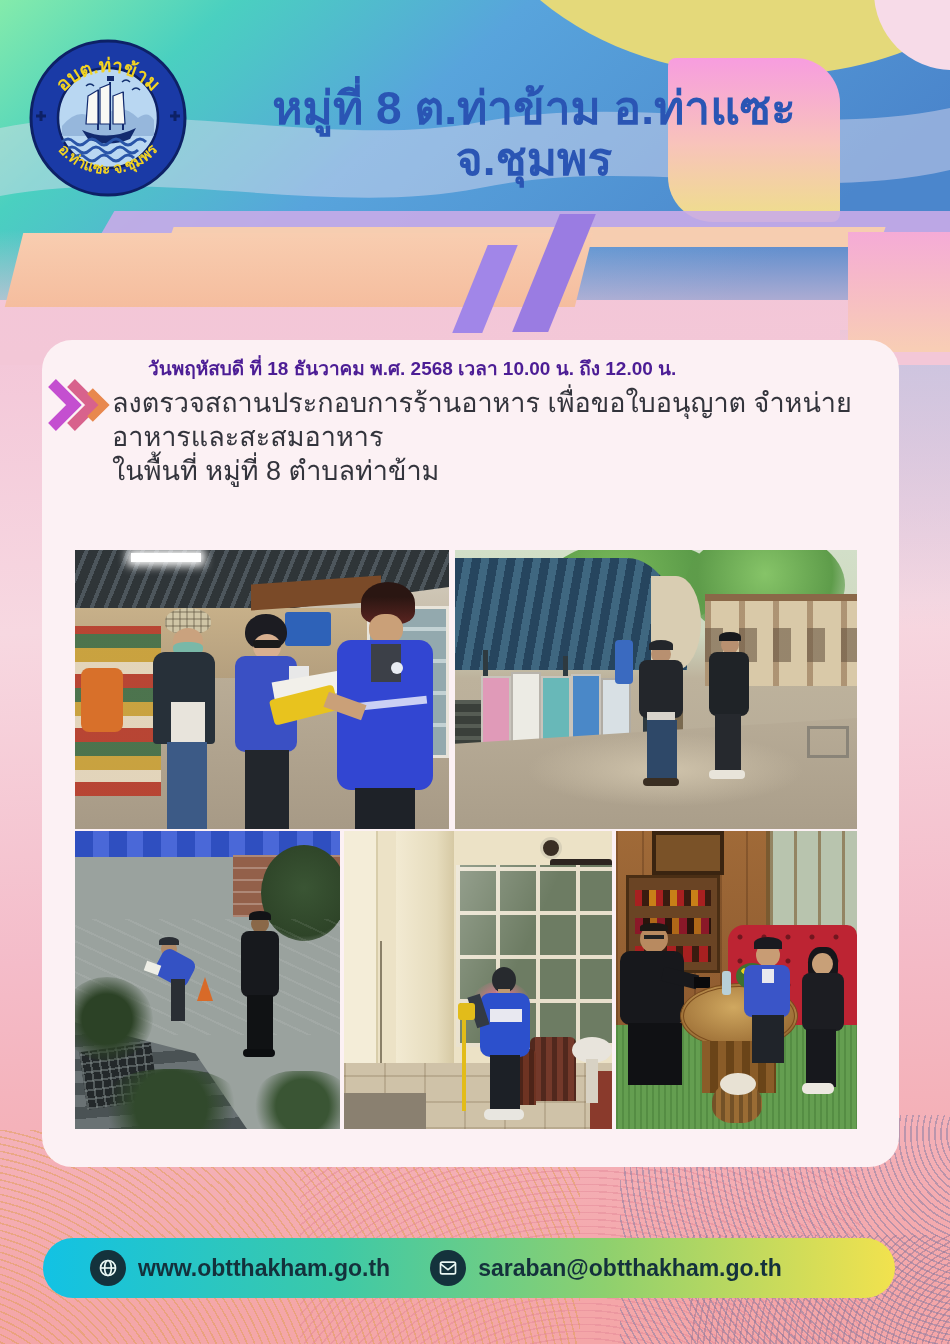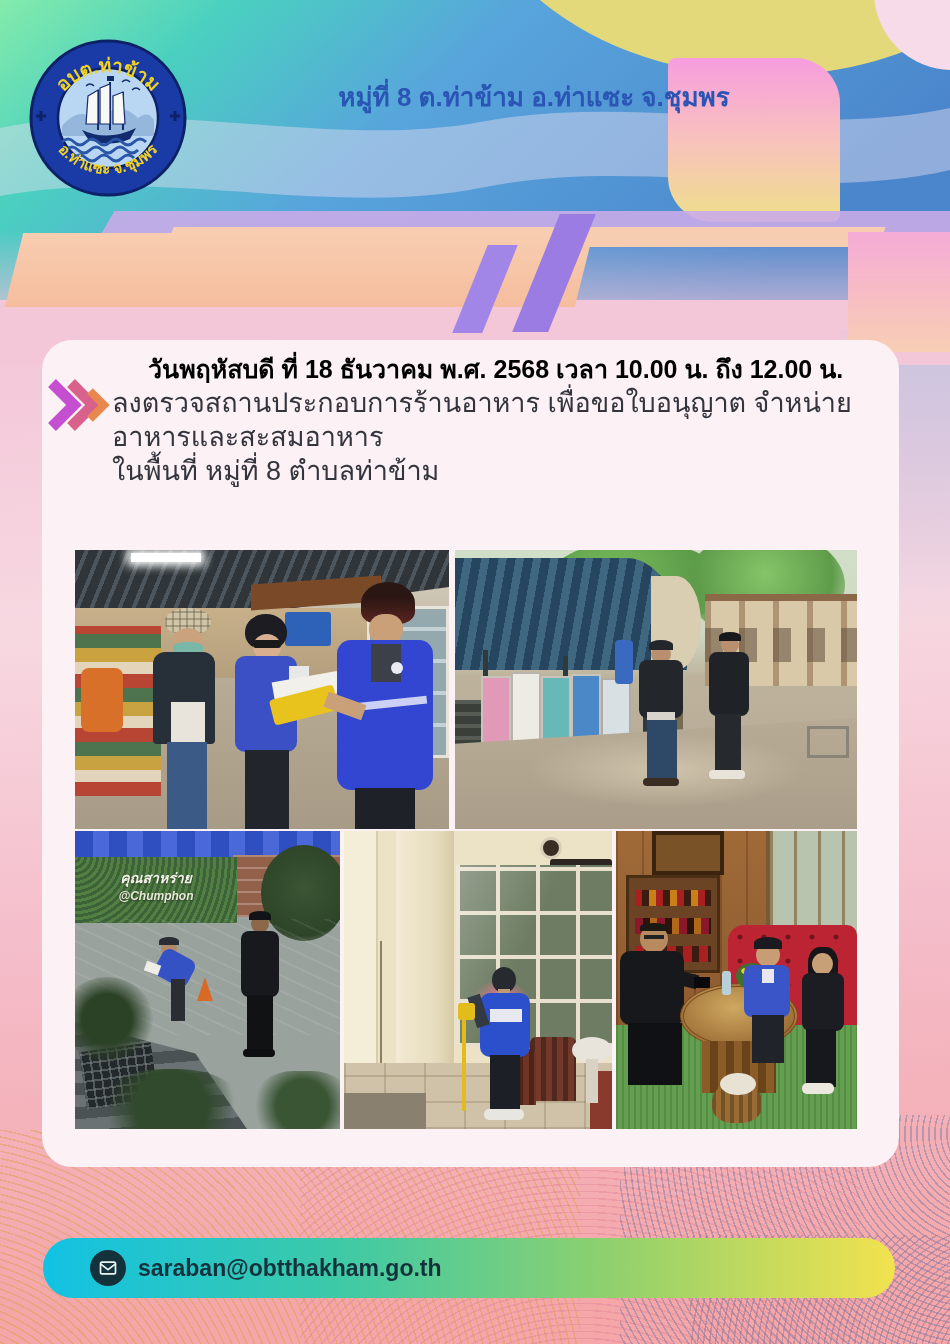--- a/index.html
+++ b/index.html
@@ -18,37 +18,37 @@
     background:repeating-radial-gradient(circle at 50% 170%,rgba(226,134,150,.45) 0 1.5px,transparent 1.5px 7px);}
   .pat3{left:620px;top:1115px;width:330px;height:235px;
     background:repeating-radial-gradient(circle at 112% 8%,rgba(138,128,164,.55) 0 1.5px,transparent 1.5px 6px);}
   .pat4{left:690px;top:1235px;width:260px;height:109px;
     background:repeating-radial-gradient(circle at 125% 125%,rgba(148,118,150,.5) 0 1.5px,transparent 1.5px 6px);}
   
   .hdr-svg{left:0;top:0;}
   .seal{left:28px;top:36px;width:160px;height:164px;}
   .title{left:200px;top:70px;width:668px;text-align:center;}
   .title .l1{font-size:41px;font-weight:800;color:#17327e;line-height:1.1;}
-  .title .l2{font-size:26px;font-weight:800;color:#2a55b4;line-height:1.1;margin-top:13px;}
+  .title .l2{font-size:46px;font-weight:800;color:#2a55b4;line-height:1.1;margin-top:13px;}
   
   .rb-lav{left:108px;top:211px;width:870px;height:22px;background:#c9abe8;transform:skewX(-30deg);opacity:.9;}
   .rb-peach-thin{left:170px;top:227px;width:712px;height:20px;background:#f6cdb0;transform:skewX(-20deg);}
   .rb-peach{left:14px;top:233px;width:570px;height:74px;
     background:linear-gradient(180deg,#f8cdb0,#f5bd9e);transform:skewX(-14deg);}
   .slash1{left:470px;top:245px;width:30px;height:88px;background:#a186e8;transform:skewX(-22deg);}
   .slash2{left:536px;top:214px;width:36px;height:118px;background:#9a7ce2;transform:skewX(-22deg);}
   .rb-right{left:848px;top:232px;width:102px;height:120px;
     background:linear-gradient(180deg,#f5abd6,#f8ceb4);}
   .date-text{left:56px;top:246px;font-size:30px;font-weight:800;color:#2e2f37;}
   
   .card{left:42px;top:340px;width:857px;height:827px;background:#fcf1f4;border-radius:30px;}
   .bullet{left:46px;top:378px;width:64px;height:54px;}
   .body-text{left:112px;top:352px;width:772px;font-size:27px;font-weight:500;
     color:#33343c;line-height:34px;}
-  .body-text .bl:first-child{font-weight:800;text-indent:36px;font-size:25px;color:#000000;}
+  .body-text .bl:first-child{font-weight:800;text-indent:36px;font-size:19px;color:#4c1d95;}
   
   .ph{position:absolute;overflow:hidden;background:#cfc8bc;}
   .ph .abs{position:absolute;}
   
   .footer{left:43px;top:1238px;width:852px;height:60px;border-radius:30px;
     background:linear-gradient(90deg,#12c2e4 0%,#3cc9a8 34%,#8ed06e 66%,#f2e24e 100%);
     display:flex;align-items:center;padding-left:47px;box-sizing:border-box;gap:40px;}
   .f-item{display:flex;align-items:center;gap:12px;}
   .f-ic{width:36px;height:36px;border-radius:50%;background:#14323c;display:flex;
     align-items:center;justify-content:center;flex:0 0 auto;}
@@ -243,27 +243,20 @@
     <div class="abs" style="left:352px;top:176px;width:42px;height:32px;border:3px solid #8a8478;box-sizing:border-box;background:transparent;"></div>
   </div>
 
   <div class="ph" style="left:75px;top:831px;width:265px;height:298px;background:#9aa29e;">
     <div class="abs" style="left:0;top:0;width:100%;height:26px;
          background:repeating-linear-gradient(90deg,#2f4fc0 0 18px,#4a68d8 18px 34px);"></div>
     <div class="abs" style="left:158px;top:24px;width:107px;height:62px;background:#93604a;
          background-image:repeating-linear-gradient(0deg,rgba(255,255,255,.25) 0 2px,transparent 2px 12px);"></div>
     <div class="abs" style="left:186px;top:14px;width:86px;height:96px;border-radius:50%;
          background:radial-gradient(circle at 50% 45%,#3a5534,#2e4428 70%,rgba(46,68,40,0));"></div>
-    <div class="abs" style="left:0;top:26px;width:162px;height:66px;
-         background:repeating-radial-gradient(circle at 0 0,#528044 0 3px,#3e6238 3px 6px);">
-      <div class="abs" style="left:0;top:10px;width:100%;text-align:center;color:#f2f2e8;font-style:italic;
-           font-size:14px;font-weight:700;text-shadow:0 1px 2px rgba(0,0,0,.5);">คุณสาหร่าย</div>
-      <div class="abs" style="left:0;top:32px;width:100%;text-align:center;color:#e8e8da;font-style:italic;
-           font-size:12px;font-weight:700;text-shadow:0 1px 2px rgba(0,0,0,.5);">@Chumphon</div>
-    </div>
     <div class="abs" style="left:0;top:88px;width:265px;height:116px;
          background:linear-gradient(115deg,#a8adb0 0%,#9096a0 60%,#7e848e 100%);
          background-image:repeating-linear-gradient(25deg,rgba(255,255,255,.08) 0 2px,transparent 2px 14px);"></div>
     <div class="abs" style="left:0;top:168px;width:172px;height:130px;
          background:repeating-linear-gradient(175deg,#6a7274 0 12px,#4a5254 12px 24px);
          clip-path:polygon(0 18%,70% 42%,100% 100%,0 100%);"></div>
     <div class="abs" style="left:8px;top:216px;width:72px;height:58px;background:#23282a;transform:rotate(-8deg);
          background-image:repeating-linear-gradient(90deg,rgba(130,140,140,.5) 0 2px,transparent 2px 9px),
          repeating-linear-gradient(0deg,rgba(130,140,140,.5) 0 2px,transparent 2px 9px);"></div>
     <div class="abs" style="left:-14px;top:146px;width:92px;height:84px;border-radius:50%;
@@ -380,20 +373,30 @@
       <div class="abs" style="left:186px;top:142px;width:42px;height:58px;border-radius:8px;background:#1c1d22;"></div>
       <div class="abs" style="left:190px;top:198px;width:30px;height:58px;background:#17181d;"></div>
       <div class="abs" style="left:186px;top:252px;width:32px;height:11px;border-radius:5px;background:#ece8e0;"></div>
     </div>
   </div>
 
   <div class="abs footer">
     <div class="f-item">
       <span class="f-ic">
         <svg width="20" height="20" viewBox="0 0 24 24" fill="none" stroke="#eaf7f3" stroke-width="2">
+          <circle cx="12" cy="12" r="9"></circle>
+            <line x1="3" y1="12" x2="21" y2="12"></line>
+          <ellipse cx="12" cy="12" rx="4" ry="9"></ellipse>
+          </svg>
+      </span>
+      <span class="f-label">www.obtthakham.go.th</span>
+    </div>
+    <div class="f-item">
+      <span class="f-ic">
+        <svg width="20" height="20" viewBox="0 0 24 24" fill="none" stroke="#eaf7f3" stroke-width="2">
           <rect x="3" y="5" width="18" height="14" rx="2"></rect>
             <path d="M3 7l9 7 9-7"></path>
           </svg>
       </span>
       <span class="f-label">saraban@obtthakham.go.th</span>
     </div>
   </div>
 
 </div>
 

